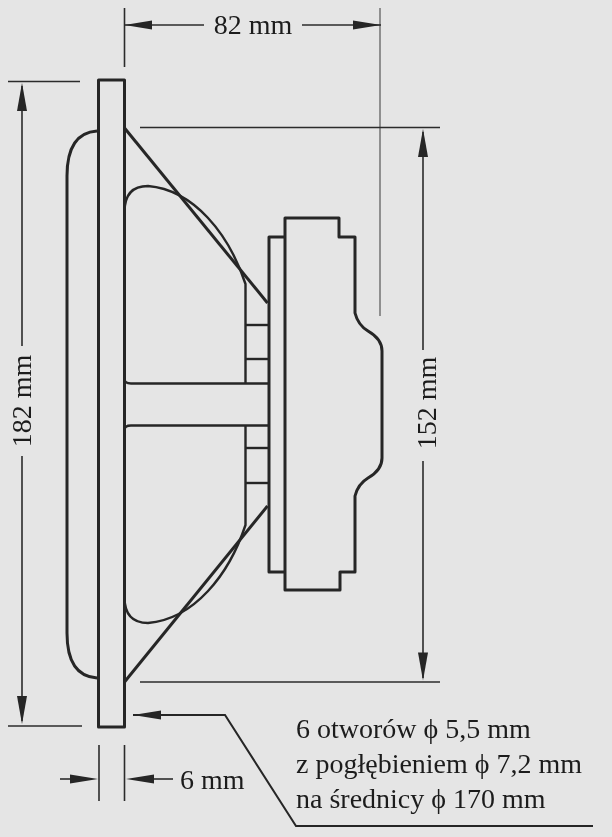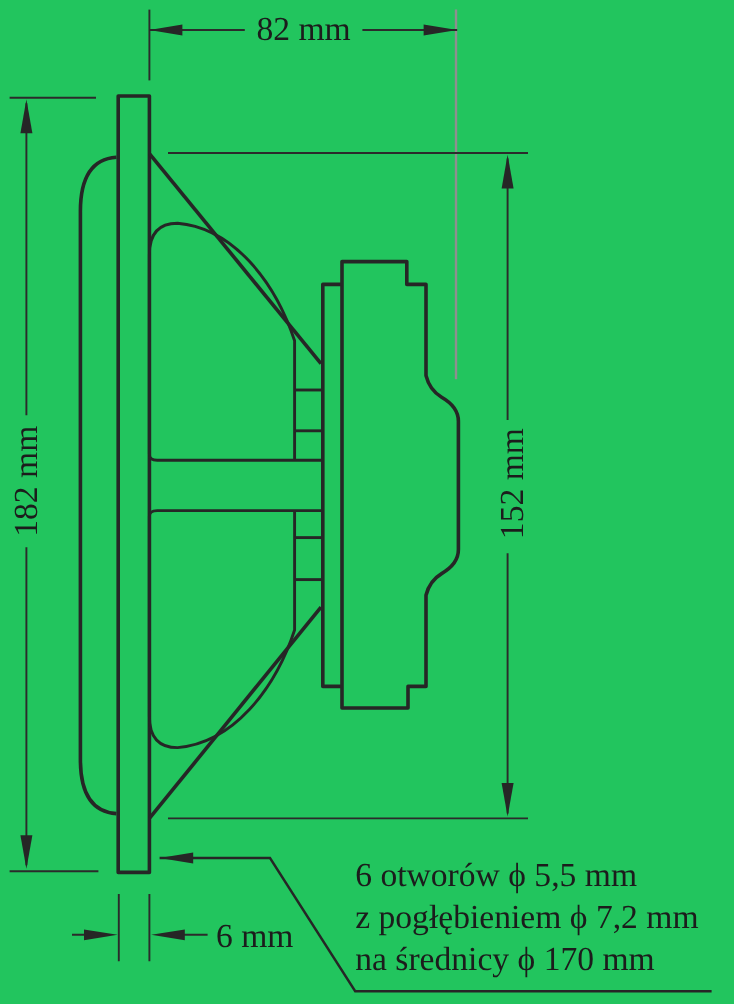--- a/index.html
+++ b/index.html
@@ -3,21 +3,21 @@
 <meta charset="utf-8">
 <style>
   html, body {
     margin: 0;
     padding: 0;
     background: #ffffff;
   }
   .page {
     width: 612px;
     height: 837px;
-    background: #22c55e;
+    background: #e5e5e5;
     position: relative;
     overflow: hidden;
   }
   svg { display: block; }
   .outline {
     fill: none;
     stroke: #262626;
     stroke-width: 3;
     stroke-linejoin: round;
     stroke-linecap: butt;

